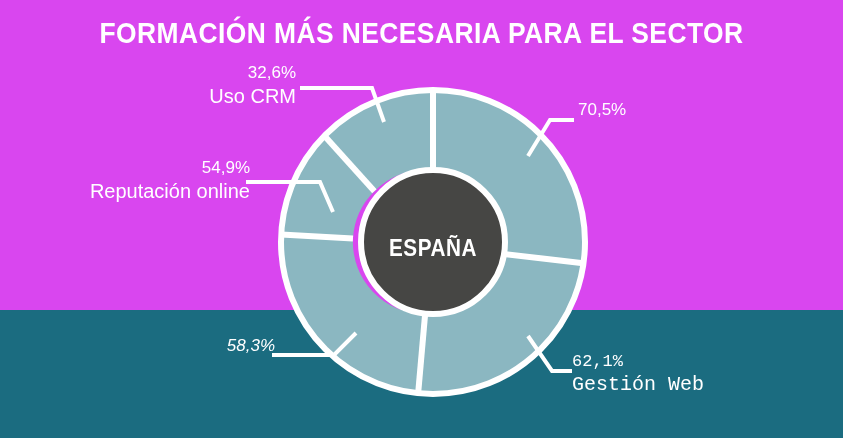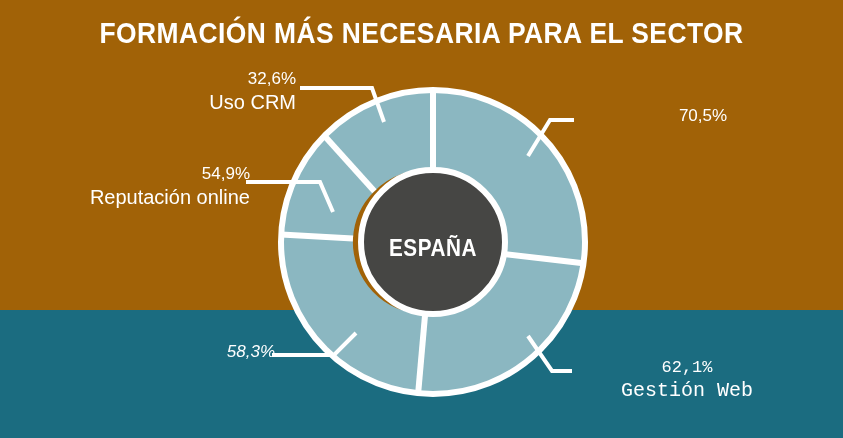--- a/index.html
+++ b/index.html
@@ -10,21 +10,21 @@
     width: 843px;
     height: 438px;
     overflow: hidden;
     font-family: "Liberation Sans", sans-serif;
     background: #1b6c80;
   }
   #infographic {
     position: relative;
     width: 843px;
     height: 310px;
-    background: #a16207;
+    background: #d946ef;
   }
   #chart-title {
     position: absolute;
     top: 16px;
     left: 0;
     width: 843px;
     text-align: center;
     color: #ffffff;
     font-family: "Liberation Sans Narrow", "Liberation Sans", sans-serif;
     font-size: 30px;
@@ -46,35 +46,34 @@
     font-size: 23px;
     font-weight: bold;
     fill: #ffffff;
     letter-spacing: 0.6px;
   }
   .callout {
     position: absolute;
     color: #ffffff;
     line-height: 1.22;
     white-space: nowrap;
-    margin-top: 6px;
   }
   .callout .pct {
     font-size: 17px;
     display: block;
   }
   .callout .cat {
     font-size: 20px;
     display: block;
   }
   .callout.align-right {
     text-align: right;
   }
   .callout.align-left {
-    text-align: center;
+    text-align: left;
   }
   
   #callout-uso-crm      { left: 116px; top: 63px;  width: 180px; }
   #callout-reputacion   { left: 30px;  top: 158px; width: 220px; }
   #callout-rrss         { left: 60px;  top: 336px; width: 215px; font-style: italic; }
   #callout-seo          { left: 578px; top: 100px; width: 250px; }
   #callout-web          { left: 572px; top: 352px; width: 230px; font-family: Liberation Mono, monospace; }
 </style>
 </head>
 <body>

